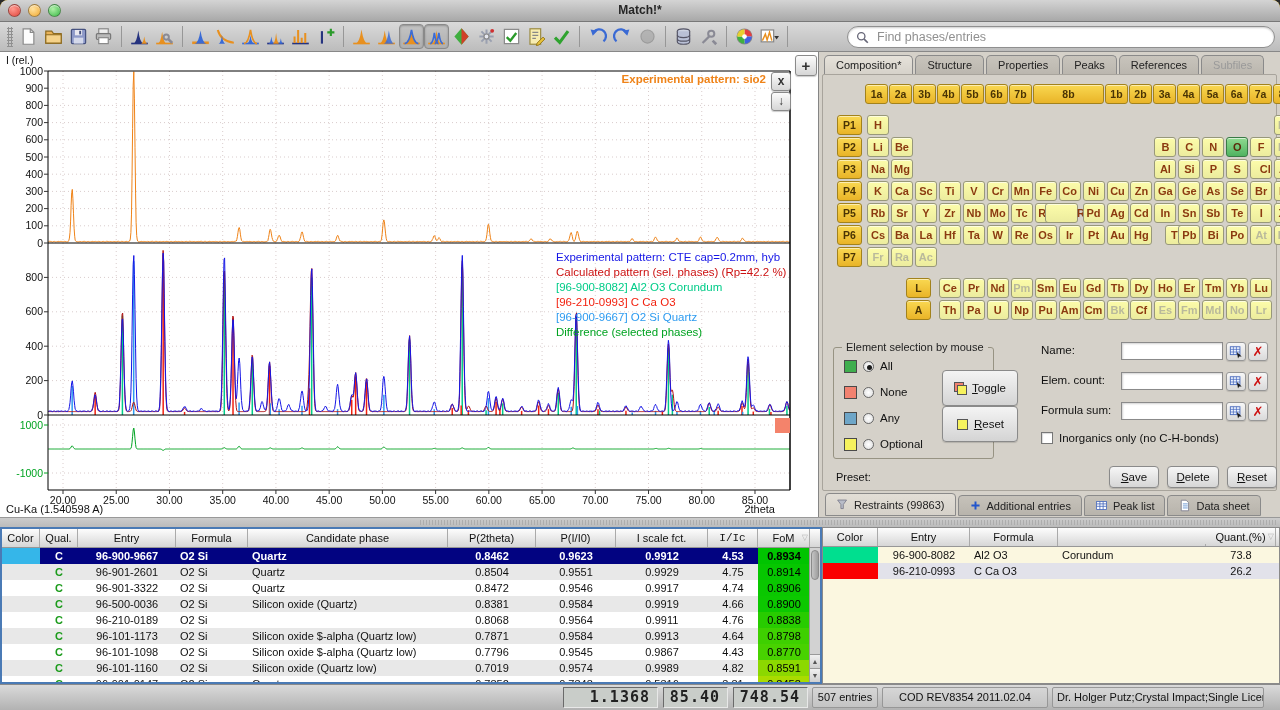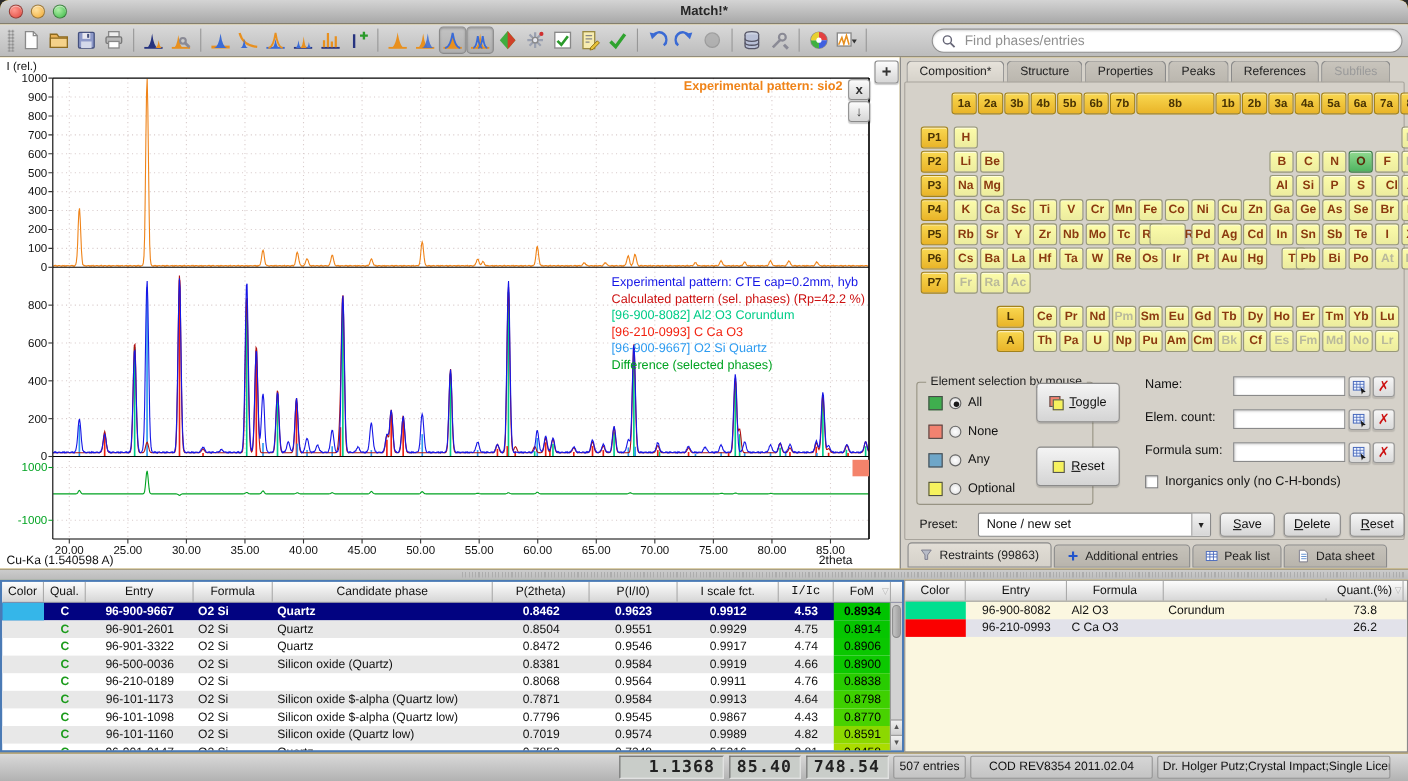--- a/index.html
+++ b/index.html
@@ -661,21 +661,21 @@
         <div class="sel-opt" style="top: 62px;">
           <div class="swatch" style="background:#6ea6c8"></div>
           <div class="radio"></div>
           <span>Any</span>
         </div>
         <div class="sel-opt" style="top: 88px;">
           <div class="swatch" style="background:#f6f25e"></div>
           <div class="radio"></div>
           <span>Optional</span>
         </div>
-        <div class="selbtn" style="top: 0;">
+        <div class="selbtn" style="top: 22px;">
           <span class="ic">
             <span style="position:absolute;left:0;top:0;width:10px;height:10px;background:#f28270;border:1px solid #555;"></span>
             <span style="position:absolute;left:3px;top:3px;width:10px;height:10px;background:#f6f25e;border:1px solid #555;"></span>
           </span>
           <span><u>T</u>oggle</span>
         </div>
         <div class="selbtn" style="top: 58px;">
           <span class="ic">
             <span style="position:absolute;left:1px;top:1px;width:11px;height:11px;background:#f6f25e;border:1px solid #555;"></span>
           </span>
@@ -713,24 +713,20 @@
           </svg>
         </div>
         <div class="mini-btn xbtn" style="left: 429px; top: 350px;">✗</div>
       </div>
     <div id="inorganics-row">
       <div class="cb"></div>
       <span>Inorganics only (no C-H-bonds)</span>
     </div>
     <div id="preset-row">
       <div id="preset-label">Preset:</div>
-      <div id="preset-combo">
-        <div id="preset-value">None / new set</div>
-        <div id="preset-arrow">▼</div>
-      </div>
     <div class="pbtn" style="left: 290px; width: 50px;"><u>S</u>ave</div>
         <div class="pbtn" style="left: 348px; width: 52px;"><u>D</u>elete</div>
         <div class="pbtn" style="left: 408px; width: 50px;"><u>R</u>eset</div>
       </div>
     <div id="bottom-tabs">
         <div class="btab active">
           <svg xmlns="http://www.w3.org/2000/svg" viewBox="0 0 16 16">
             <polygon points="2,2.5 13,2.5 9,8 9,13 6,13 6,8" fill="#b8bcc8" stroke="#778"></polygon>
           </svg>
           <span>Restraints (99863)</span>

